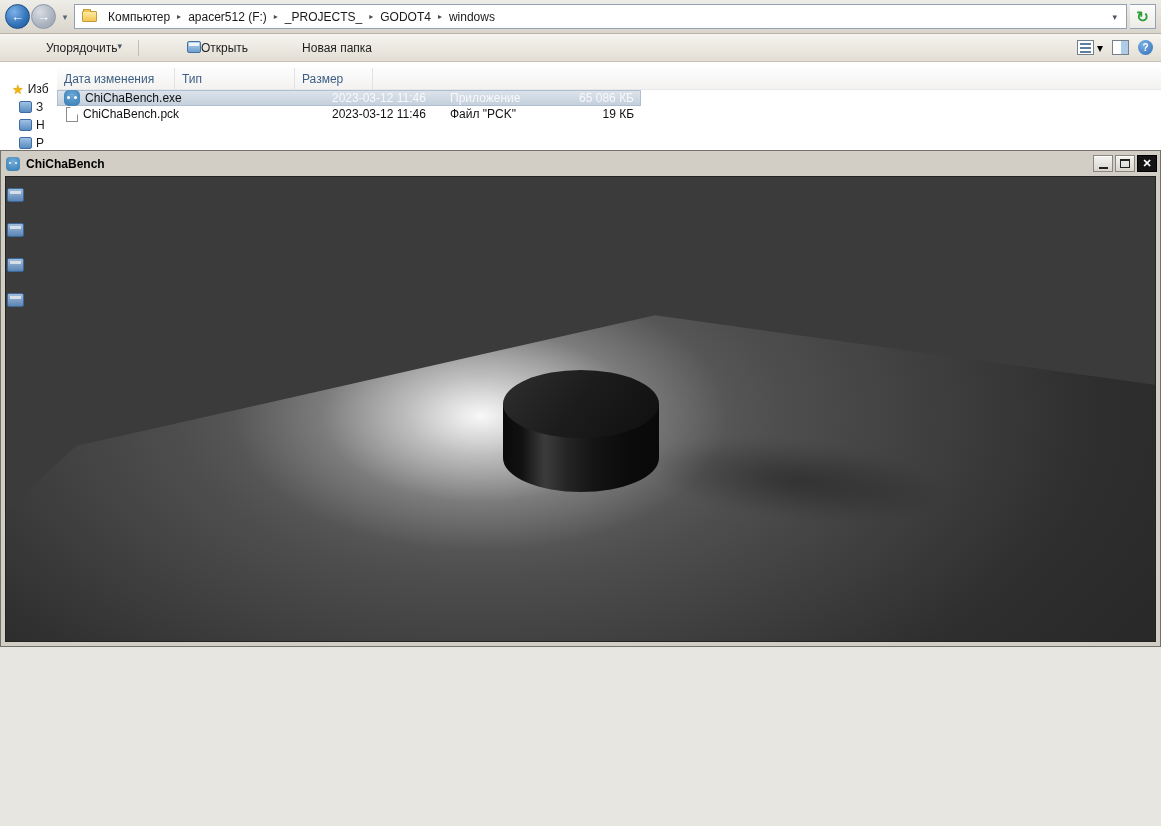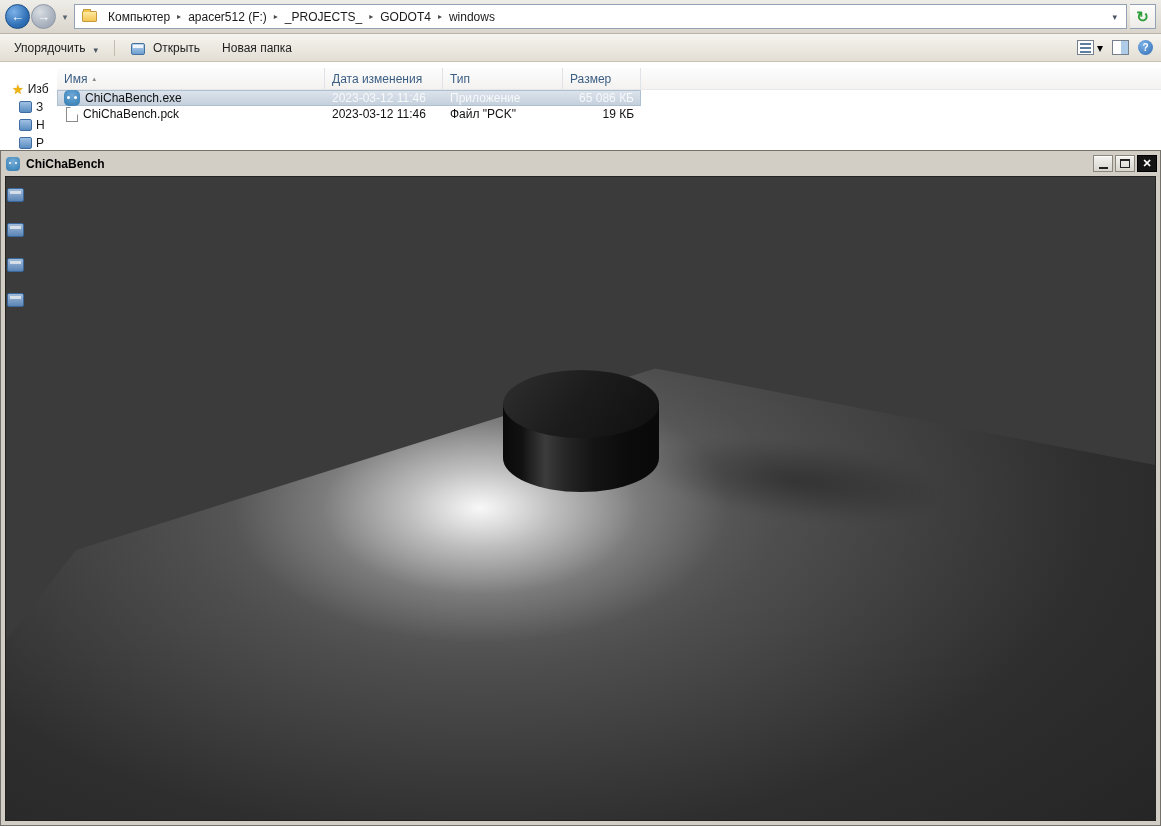--- a/index.html
+++ b/index.html
@@ -27,21 +27,21 @@
   .refresh-btn { width:26px; height:25px; background:linear-gradient(#fdfdfc,#ecebe7); border:1px solid #93a1b4; border-left:none; display:flex; align-items:center; justify-content:center; flex:none; }
   .refresh-glyph { color:#2e9e3a; font-size:15px; font-weight:bold; line-height:1; }
   .searchbox { width:247px; height:25px; margin-left:4px; background:#fff; border:1px solid #93a1b4; display:flex; align-items:center; flex:none; }
   .search-input { flex:1; border:none; outline:none; font:12px "Liberation Sans",sans-serif; padding:0 6px; color:#111; background:transparent; min-width:0; }
   .search-btn { width:24px; height:23px; background:linear-gradient(#6ca6e0,#2f6cb4); display:flex; align-items:center; justify-content:center; border-left:1px solid #93a1b4; flex:none; }
   .mag-icon { position:relative; width:11px; height:11px; display:inline-block; }
   .mag-icon::before { content:""; position:absolute; left:0; top:0; width:6px; height:6px; border:2px solid #fff; border-radius:50%; }
   .mag-icon::after { content:""; position:absolute; left:7px; top:8px; width:4px; height:2px; background:#fff; transform:rotate(45deg); transform-origin:left center; }
 
   .cmdbar { height:28px; display:flex; align-items:center; background:linear-gradient(#f6f4ef,#e2ded4); border-bottom:1px solid #c8c2b4; padding:0 8px; gap:10px; }
-  .cmd { display:flex; align-items:flex-end; gap:8px; color:#1e1e1e; padding:3px 6px; border-radius:2px; white-space:nowrap; }
+  .cmd { display:flex; align-items:flex-start; gap:0; color:#1e1e1e; padding:3px 6px; border-radius:2px; white-space:nowrap;margin-left:32px; }
   .cmd .dd { font-size:9px; color:#4a5562; }
   .cmd-sep { width:1px; height:16px; background:#c4beb1; }
   .open-glyph { width:14px; height:12px; background:linear-gradient(#bcd4ee,#6d9fd0); border:1px solid #44729f; border-radius:2px; position:relative; flex:none; }
   .open-glyph::before { content:""; position:absolute; left:1px; top:1px; right:1px; height:3px; background:rgba(255,255,255,.8); }
   .cmd-right { margin-left:auto; display:flex; align-items:center; gap:9px; }
   .views-btn { display:flex; align-items:center; gap:3px; }
   .views-icon { width:17px; height:15px; border:1px solid #76808c; background:#fff; }
   .views-icon::before { content:""; display:block; margin:2px; height:2px; background:#5e7f9f; box-shadow:0 4px 0 #5e7f9f, 0 8px 0 #5e7f9f; }
   .preview-icon { width:17px; height:15px; border:1px solid #76808c; background:linear-gradient(90deg,#fff 0 55%,#aecbe8 55% 100%); }
   .help-glyph { width:15px; height:15px; border-radius:50%; background:radial-gradient(circle at 35% 30%,#7db2e8,#2f6cb4); color:#fff; font-size:10px; font-weight:bold; display:flex; align-items:center; justify-content:center; }
@@ -65,21 +65,21 @@
   .frow .c-size { justify-content:flex-end; }
   .frow.selected { background:linear-gradient(#dde4ec,#c3cfdc); box-shadow:inset 0 0 0 1px #aebfd2; }
   .sel-dim { color:#f7f8fa; }
 
   .godot-glyph { width:16px; height:16px; border-radius:5px; background:radial-gradient(circle at 50% 35%,#6fa8d8,#478cbf 60%,#3b7ab0); position:relative; flex:none; }
   .godot-glyph::before { content:""; position:absolute; left:3px; top:6px; width:3px; height:3px; border-radius:50%; background:#fff; box-shadow:7px 0 0 #fff; }
   .page-glyph { width:12px; height:15px; background:#fff; border:1px solid #8c8c8c; position:relative; flex:none; margin-left:2px; }
   .page-glyph::before { content:""; position:absolute; right:-1px; top:-1px; border-style:solid; border-width:4px; border-color:#cfcfcf #fff #cfcfcf #cfcfcf; border-top-color:#fff; width:0; height:0; border-left-color:transparent; border-bottom-color:transparent; }
 
   
-  .game-window { position:absolute; left:0; top:150px; width:1161px; height:676px; background:#d2cec6; z-index:2; border:1px solid #74716b; }
+  .game-window { position:absolute; left:0; top:150px; width:1161px; height:497px; background:#d2cec6; z-index:2; border:1px solid #74716b; }
   .titlebar { height:23px; display:flex; align-items:center; padding:2px 3px 0 5px; gap:6px; }
   .gw-icon { width:14px; height:14px; border-radius:4px; background:radial-gradient(circle at 50% 35%,#78aed8,#478cbf 65%,#3a79ae); position:relative; flex:none; }
   .gw-icon::before { content:""; position:absolute; left:3px; top:5px; width:2px; height:2px; border-radius:50%; background:#fff; box-shadow:6px 0 0 #fff; }
   .gw-title { font-weight:bold; font-size:12px; color:#000; }
   .gw-btns { margin-left:auto; display:flex; gap:2px; align-items:center; }
   .wbtn { width:20px; height:17px; display:flex; align-items:center; justify-content:center; background:linear-gradient(#f4f3f0,#d8d5cd); border:1px solid #8a867e; box-shadow:inset 0 1px 0 #fff; }
   .wbtn.close { background:#141414; border-color:#000; box-shadow:none; }
   .g-close { color:#fff; font-size:11px; font-weight:bold; line-height:1; }
   .g-min { width:9px; height:2px; background:#222; margin-top:9px; }
   .g-max { width:10px; height:9px; border:1px solid #222; border-top-width:2px; }
@@ -182,24 +182,20 @@
           <span>Н</span>
         </div>
         <div class="side-item">
           <span class="side-glyph"></span>
           <span>Р</span>
         </div>
       </div>
 
       <div class="filearea">
         <div class="colheads">
-          <div class="col c-name">
-            <span>Имя</span>
-            <span class="sort-glyph">▴</span>
-          </div>
           <div class="col c-date">
             <span>Дата изменения</span>
           </div>
           <div class="col c-type">
             <span>Тип</span>
           </div>
           <div class="col c-size">
             <span>Размер</span>
           </div>
           <div class="col c-fill"></div>

